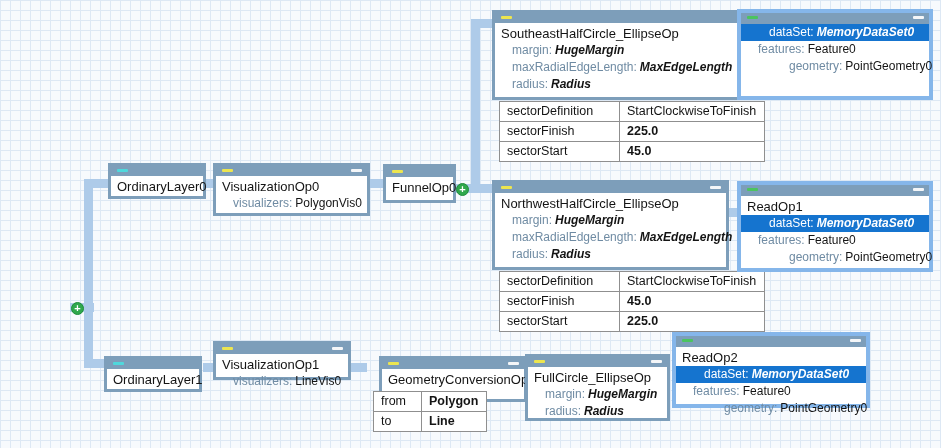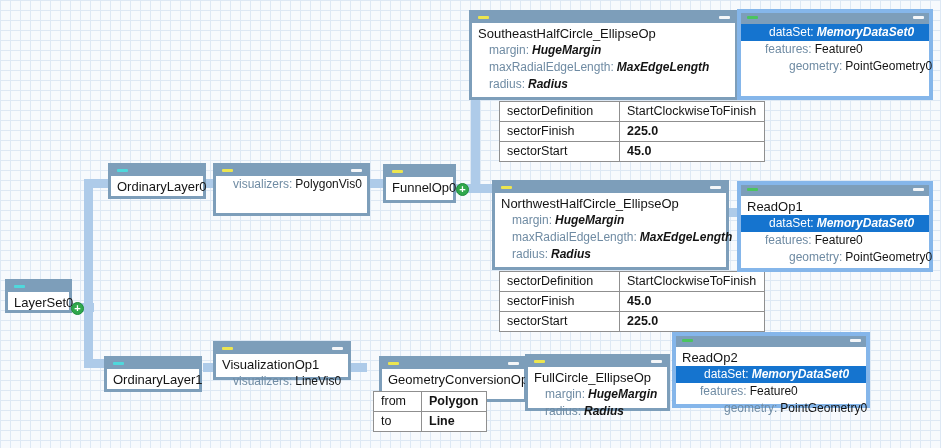--- a/index.html
+++ b/index.html
@@ -22,21 +22,21 @@
   .dash.yellow{background:#ece54f;}
   .dash.cyan{background:#4fd8dc;}
   .dash.green{background:#4bc45f;}
   .title{font-size:13px;color:#141414;line-height:17px;padding:2px 6px 0 6px;}
   .prop{font-size:12px;line-height:17px;padding-left:17px;}
   .prop .lbl{color:#6f8ba3;margin-right:3px;}
   .prop .val{color:#141414;}
   .prop .val.it{font-style:italic;font-weight:600;}
   .prop.alignr{text-align:right;padding-right:7px;}
   .prop.r0{padding-left:10px;}
-  .prop.r1{padding-left:24px;}
+  .prop.r1{padding-left:17px;}
   .prop.r2{padding-left:48px;}
   .prop.hlrow{background:#1574cf;padding-left:28px;}
   .prop.hlrow .lbl,.prop.hlrow .val{color:#fff;}
   .ptable{position:absolute;z-index:2;border-collapse:collapse;background:#fff;font-size:12.5px;color:#141414;}
   .ptable td{border:1px solid #8f8f8f;padding:2px 8px 2px 7px;line-height:15px;white-space:nowrap;margin-top:24px;}
   .ptable td.b{font-weight:bold;}
   .sector td.k{width:104px;}
   .geo td.k{width:32px;}
   .plus{position:absolute;width:13px;height:13px;border-radius:50%;background:#2fa84c;border:1px solid #1d8c3a;
         box-sizing:border-box;color:#fff;font-size:11px;font-weight:bold;line-height:11px;text-align:center;z-index:3;}
@@ -55,54 +55,49 @@
   <div class="conn" style="left:454px;top:184px;width:27px;height:9px"></div>
   <div class="conn" style="left:471px;top:19px;width:9px;height:174px"></div>
   <div class="conn" style="left:471px;top:19px;width:23px;height:9px"></div>
   <div class="conn" style="left:471px;top:184px;width:23px;height:9px"></div>
   <div class="conn" style="left:727px;top:37px;width:12px;height:9px"></div>
   <div class="conn" style="left:727px;top:208px;width:12px;height:9px"></div>
   <div class="conn" style="left:203px;top:363px;width:12px;height:9px"></div>
   <div class="conn" style="left:349px;top:363px;width:18px;height:9px"></div>
   <div class="conn" style="left:511px;top:358px;width:16px;height:9px"></div>
 
-  <div class="node" style="left:5px;top:279px;width:67px;height:34px">
+  <div class="plus" style="left:71px;top:302px">+</div>
+
+  <div class="node" style="left:108px;top:163px;width:98px;height:36px">
     <div class="strip">
       <span class="dash l cyan"></span>
     </div>
-    <div class="title">LayerSet0</div>
-  </div>
-  <div class="plus" style="left:71px;top:302px">+</div>
-
-  <div class="node" style="left:108px;top:163px;width:98px;height:36px">
-    <div class="strip">
-      <span class="dash l cyan"></span>
-    </div>
     <div class="title">OrdinaryLayer0</div>
   </div>
 
   <div class="node" style="left:213px;top:163px;width:157px;height:53px">
     <div class="strip">
       <span class="dash l yellow"></span>
       <span class="dash r"></span>
     </div>
+    <div class="title">VisualizationOp0</div>
     <div class="prop alignr">
       <span class="lbl">visualizers:</span><span class="val">PolygonVis0</span>
     </div>
   </div>
 
   <div class="node" style="left:383px;top:164px;width:73px;height:39px">
     <div class="strip">
       <span class="dash l yellow"></span>
     </div>
     <div class="title">FunnelOp0</div>
   </div>
   <div class="plus" style="left:456px;top:183px">+</div>
 
-  <div class="node" style="left:469px;top:10px;width:269px;height:90px">
+  <div class="node" style="left:492px;top:10px;width:269px;height:90px">
     <div class="strip">
       <span class="dash l yellow"></span>
       <span class="dash r"></span>
     </div>
     <div class="title">SoutheastHalfCircle_EllipseOp</div>
     <div class="prop">
       <span class="lbl">margin:</span><span class="val it">HugeMargin</span>
     </div>
     <div class="prop">
       <span class="lbl">maxRadialEdgeLength:</span><span class="val it">MaxEdgeLength</span>
@@ -225,21 +220,21 @@
         <td class="k">from</td>
         <td class="b">Polygon</td>
       </tr>
       <tr>
         <td class="k">to</td>
         <td class="b">Line</td>
       </tr>
     </tbody>
   </table>
 
-  <div class="node" style="left:525px;top:354px;width:145px;height:57px">
+  <div class="node" style="left:525px;top:354px;width:145px;height:67px">
     <div class="strip">
       <span class="dash l yellow"></span>
       <span class="dash r"></span>
     </div>
     <div class="title">FullCircle_EllipseOp</div>
     <div class="prop">
       <span class="lbl">margin:</span><span class="val it">HugeMargin</span>
     </div>
     <div class="prop">
       <span class="lbl">radius:</span><span class="val it">Radius</span>

